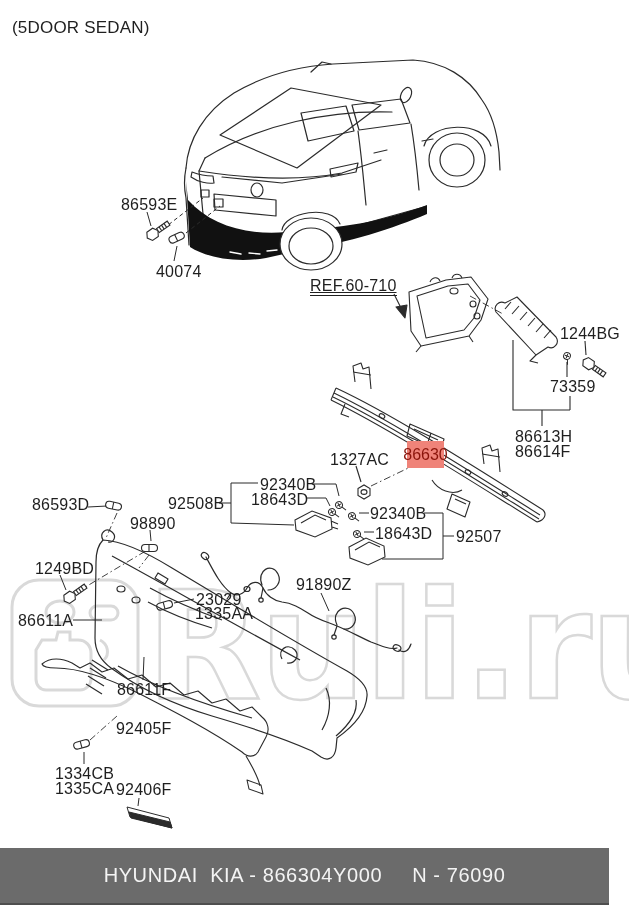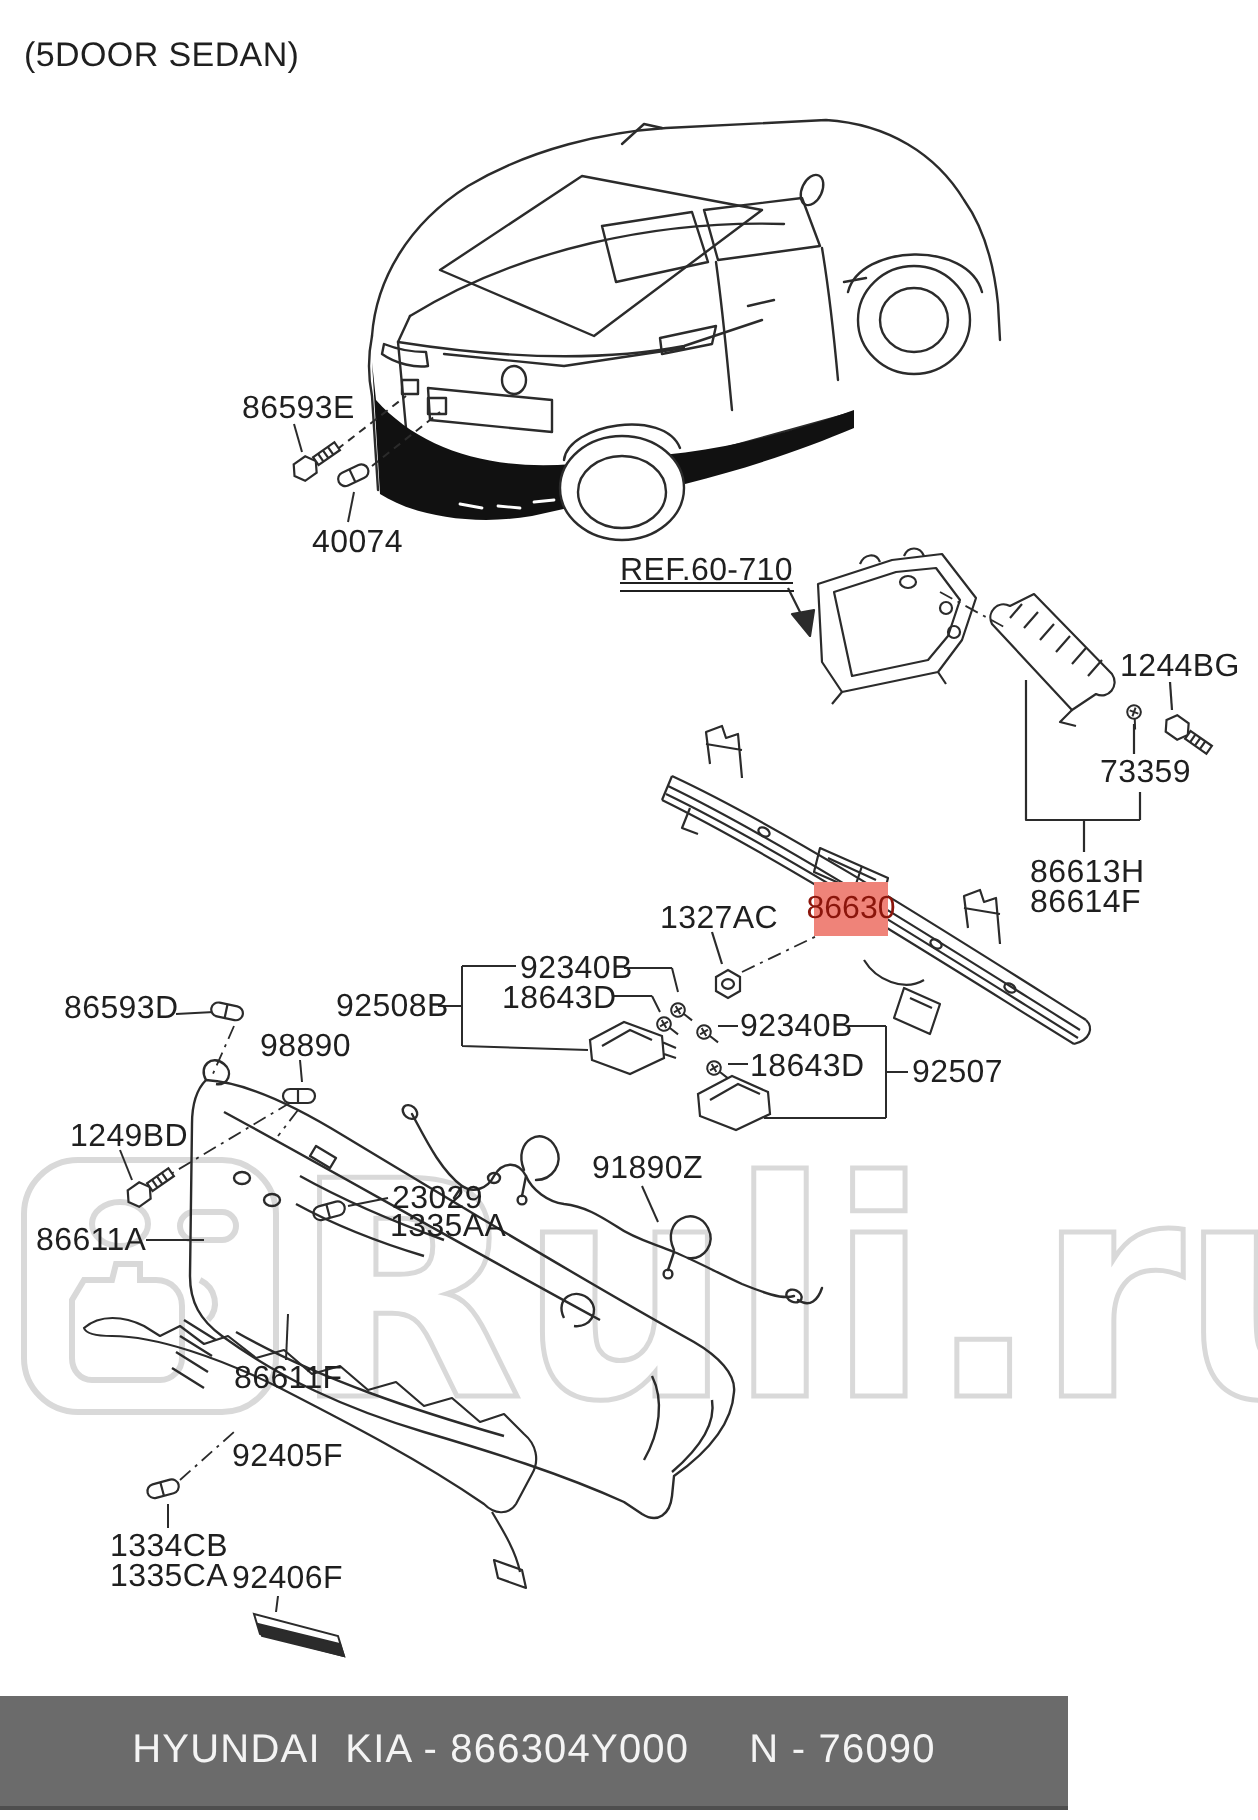--- a/index.html
+++ b/index.html
@@ -8,21 +8,21 @@
   svg{position:absolute;left:0;top:0;}
   #wm-layer{z-index:1;}
   #art-layer{z-index:2;}
   .lbl{position:absolute;z-index:3;font-size:16px;line-height:17px;color:#1f1f1f;
        white-space:nowrap;letter-spacing:0.2px;}
   .lbl.note{font-size:17px;}
   .lbl.ref{border-bottom:1.5px solid #1f1f1f;padding-bottom:1px;text-decoration:underline;}
   #hl-86630{position:absolute;z-index:3;left:407px;top:405px;width:37px;height:27px;
        background:#ef8379;display:flex;align-items:center;justify-content:center;
        font-size:16px;color:#8b150b;margin-top:36px;}
-  #footer-bar{position:absolute;z-index:4;left:0;top:848px;width:534px;height:55px;
+  #footer-bar{position:absolute;z-index:4;left:0;top:848px;width:609px;height:55px;
        background:#6b6b6b;border-bottom:2px solid #4e4e4e;display:flex;align-items:center;
        justify-content:center;gap:30px;}
   #footer-bar span{color:#f4f4f4;font-size:20px;letter-spacing:0.6px;white-space:pre;}
 </style>
 </head>
 <body>
 
 <div id="page">
 
   <svg id="wm-layer" width="629" height="910" viewBox="0 0 629 910">

